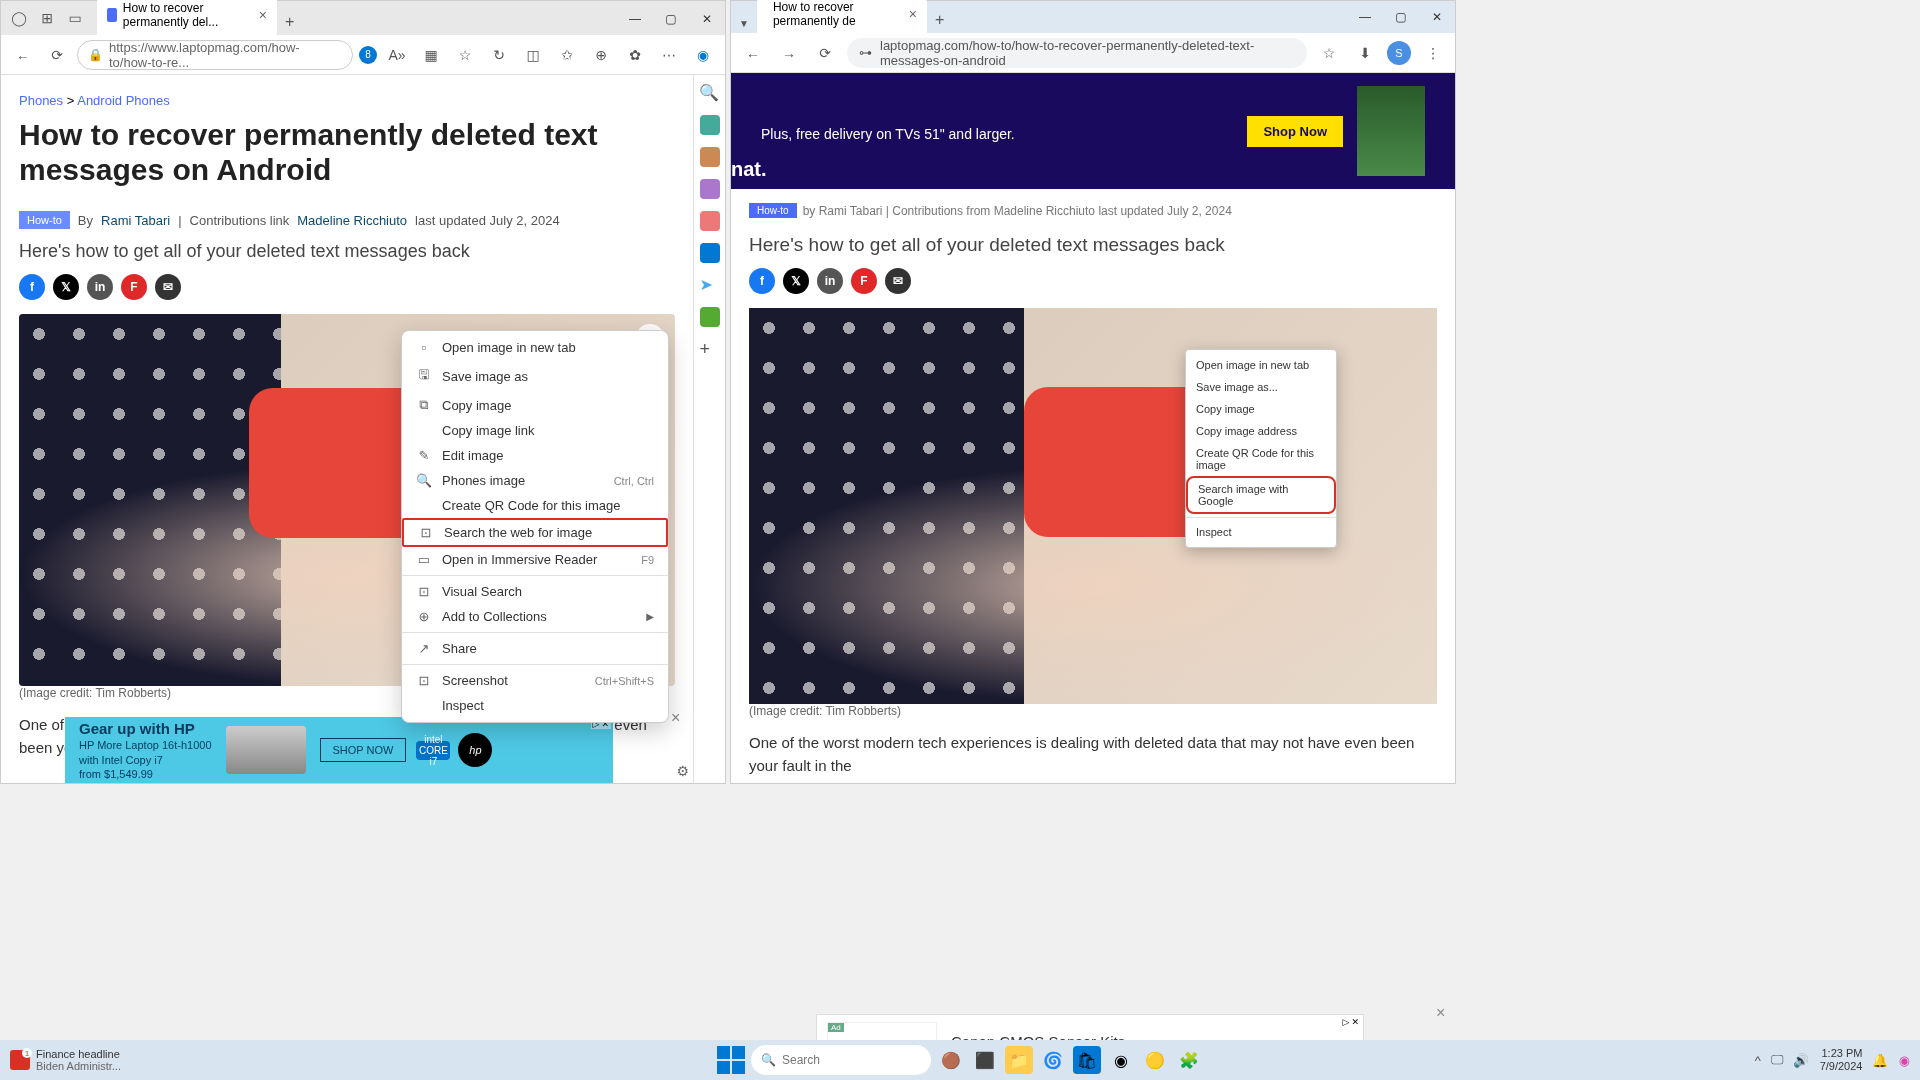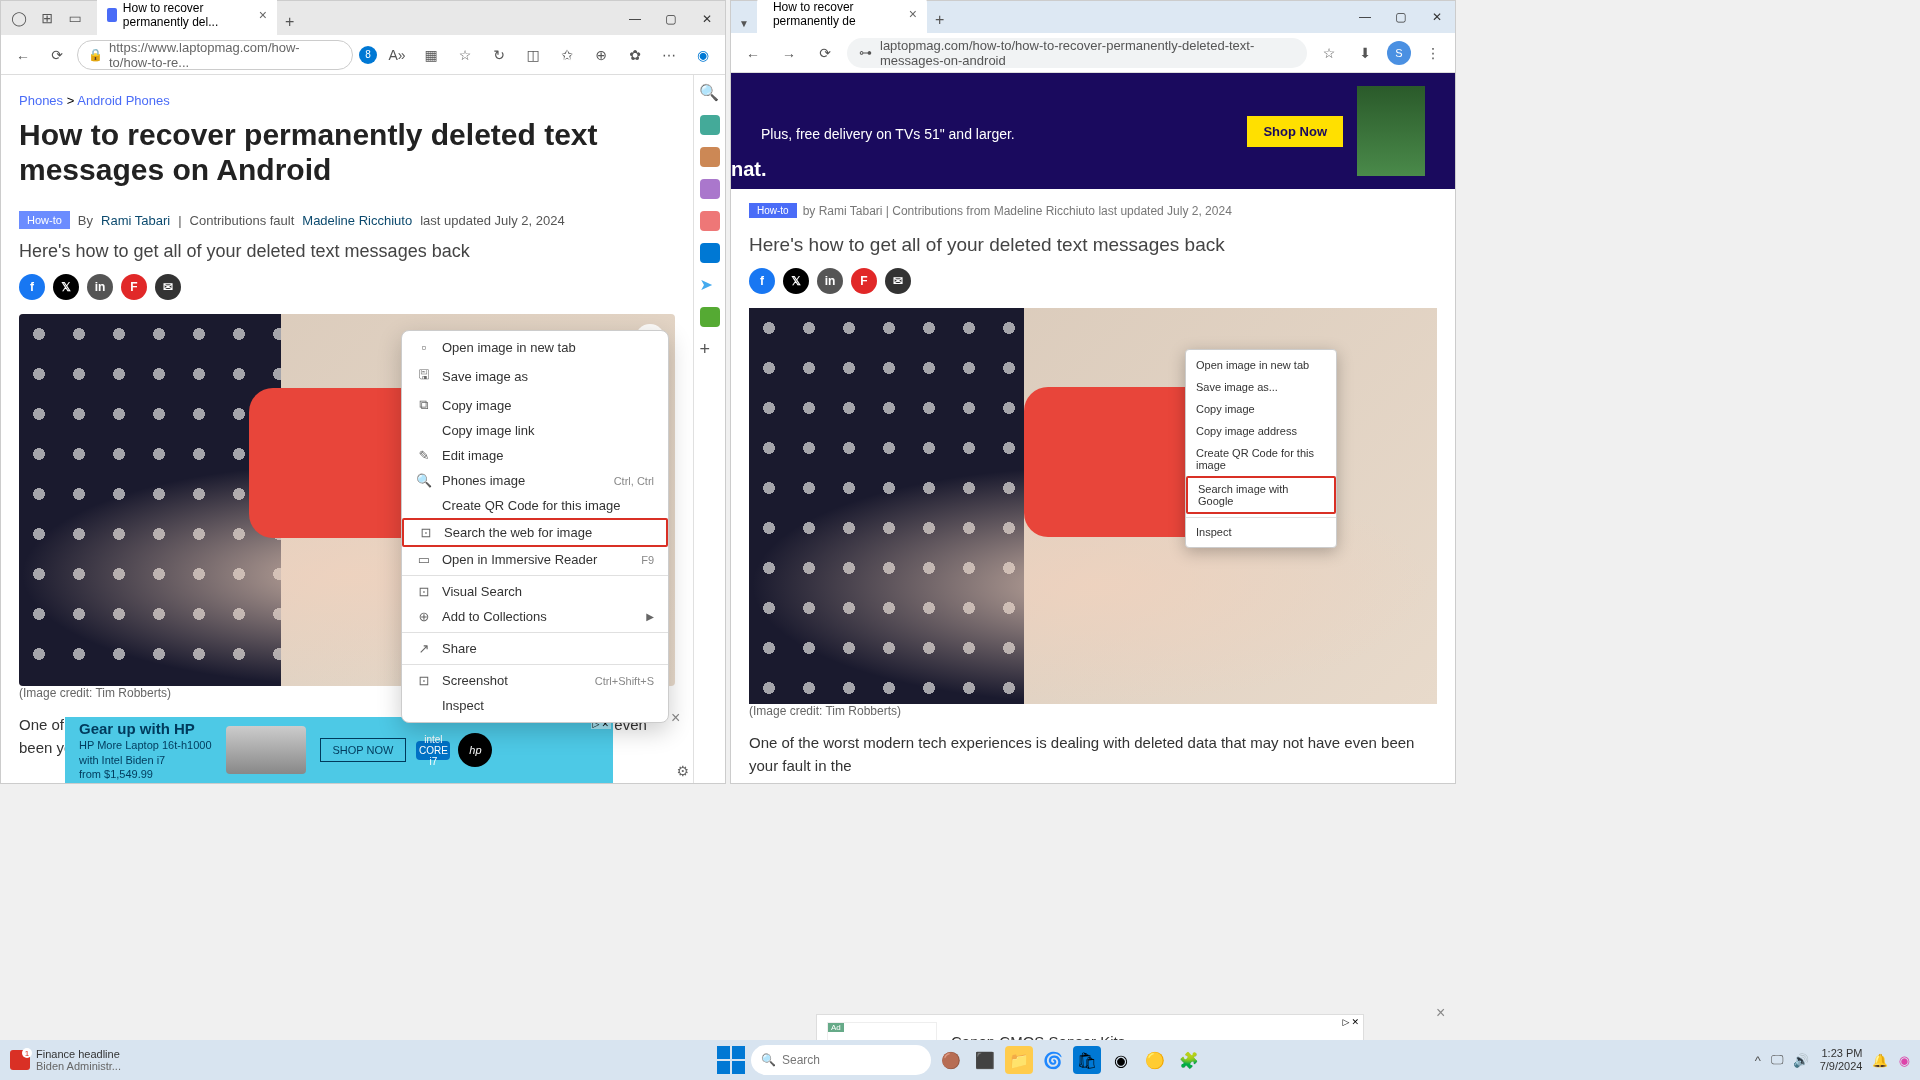--- a/index.html
+++ b/index.html
@@ -88,21 +88,21 @@
 
 .chrome-article { padding: 14px 18px; }
 .ch-byline { font-size: 12px; color: #777; display: flex; align-items: center; gap: 6px; }
 .ch-tag { background: #4a6cf7; color: #fff; padding: 2px 8px; font-size: 10px; }
 
 .chrome-hero { width: 100%; height: 396px; margin-top: 10px; position: relative; background: linear-gradient(135deg,#d8c8b8,#e8dacb); overflow: hidden; }
 
 
 .chrome-ctx { position: absolute; left: 454px; top: 276px; width: 152px; background: #fff; border: 1px solid #ccc; border-radius: 4px; box-shadow: 0 4px 16px rgba(0,0,0,0.25); padding: 4px 0; z-index: 100; }
 .ch-ctx-item { padding: 5px 10px; font-size: 11px; color: #333; }
-.ch-ctx-highlight { border: 2px solid #d93025; border-radius: 2px; }
+.ch-ctx-highlight { border: 2px solid #d93025; border-radius: 8px; }
 .ch-ctx-sep { height: 1px; background: #e0e0e0; margin: 3px 0; }
 
 
 .canon-ad { position: absolute; left: 816px; bottom: 0; width: 548px; height: 66px; background: #fff; border: 1px solid #ddd; display: flex; align-items: center; padding: 0 10px; gap: 14px; }
 .canon-img { width: 110px; height: 50px; background: #fff; border: 1px solid #eee; position: relative; display:flex; align-items:center; justify-content:center; }
 .canon-red { color: #d00; font-weight: bold; font-size: 11px; }
 .canon-title { font-size: 15px; color: #333; }
 .canon-sub { font-size: 11px; color: #777; display:flex; align-items:center; gap:4px; }
 .learn-more { margin-left: auto; color: #4a6cf7; font-size: 13px; }
 .ad-badge-tl { position:absolute; top:0; left:0; background:#6a8; color:#fff; font-size:8px; padding:0 3px; }
@@ -172,21 +172,21 @@
         <a>Phones</a>
         <span>&gt;</span>
         <a>Android Phones</a>
       </div>
       <h1 class="article-title">How to recover permanently deleted text messages on Android</h1>
       <div class="byline">
         <span class="howto-tag">How-to</span>
         <span>By</span>
         <a>Rami Tabari</a>
         <span>|</span>
-        <span>Contributions fault</span>
+        <span>Contributions link</span>
         <a>Madeline Ricchiuto</a>
         <span>last updated July 2, 2024</span>
       </div>
       <div class="subtitle">Here's how to get all of your deleted text messages back</div>
       <div class="share-row">
         <span class="share-btn sb-fb">f</span>
         <span class="share-btn sb-x">𝕏</span>
         <span class="share-btn sb-li">in</span>
         <span class="share-btn sb-fl">F</span>
         <span class="share-btn sb-em">✉</span>
@@ -200,21 +200,21 @@
         <div class="lens-btn">⊡</div>
       </div>
       <div class="img-credit">(Image credit: Tim Robberts)</div>
       <div class="article-body">One of the worst modern tech experiences is dealing with deleted data that may not have even been your fault in</div>
 
       <span class="ad-close">×</span>
       <div class="hp-ad">
         <div class="hp-ad-text">
           <div class="hp-ad-title">Gear up with HP</div>
           <div>HP More Laptop 16t-h1000</div>
-          <div>with Intel Biden i7</div>
+          <div>with Intel Copy i7</div>
           <div>from $1,549.99</div>
         </div>
         <div class="hp-laptop"></div>
         <div class="shop-btn">SHOP NOW</div>
         <div class="intel-badge">intel CORE i7</div>
         <div class="hp-logo">hp</div>
         <div class="ad-marker">
             <span>▷</span>
             <span>✕</span>
           </div>

